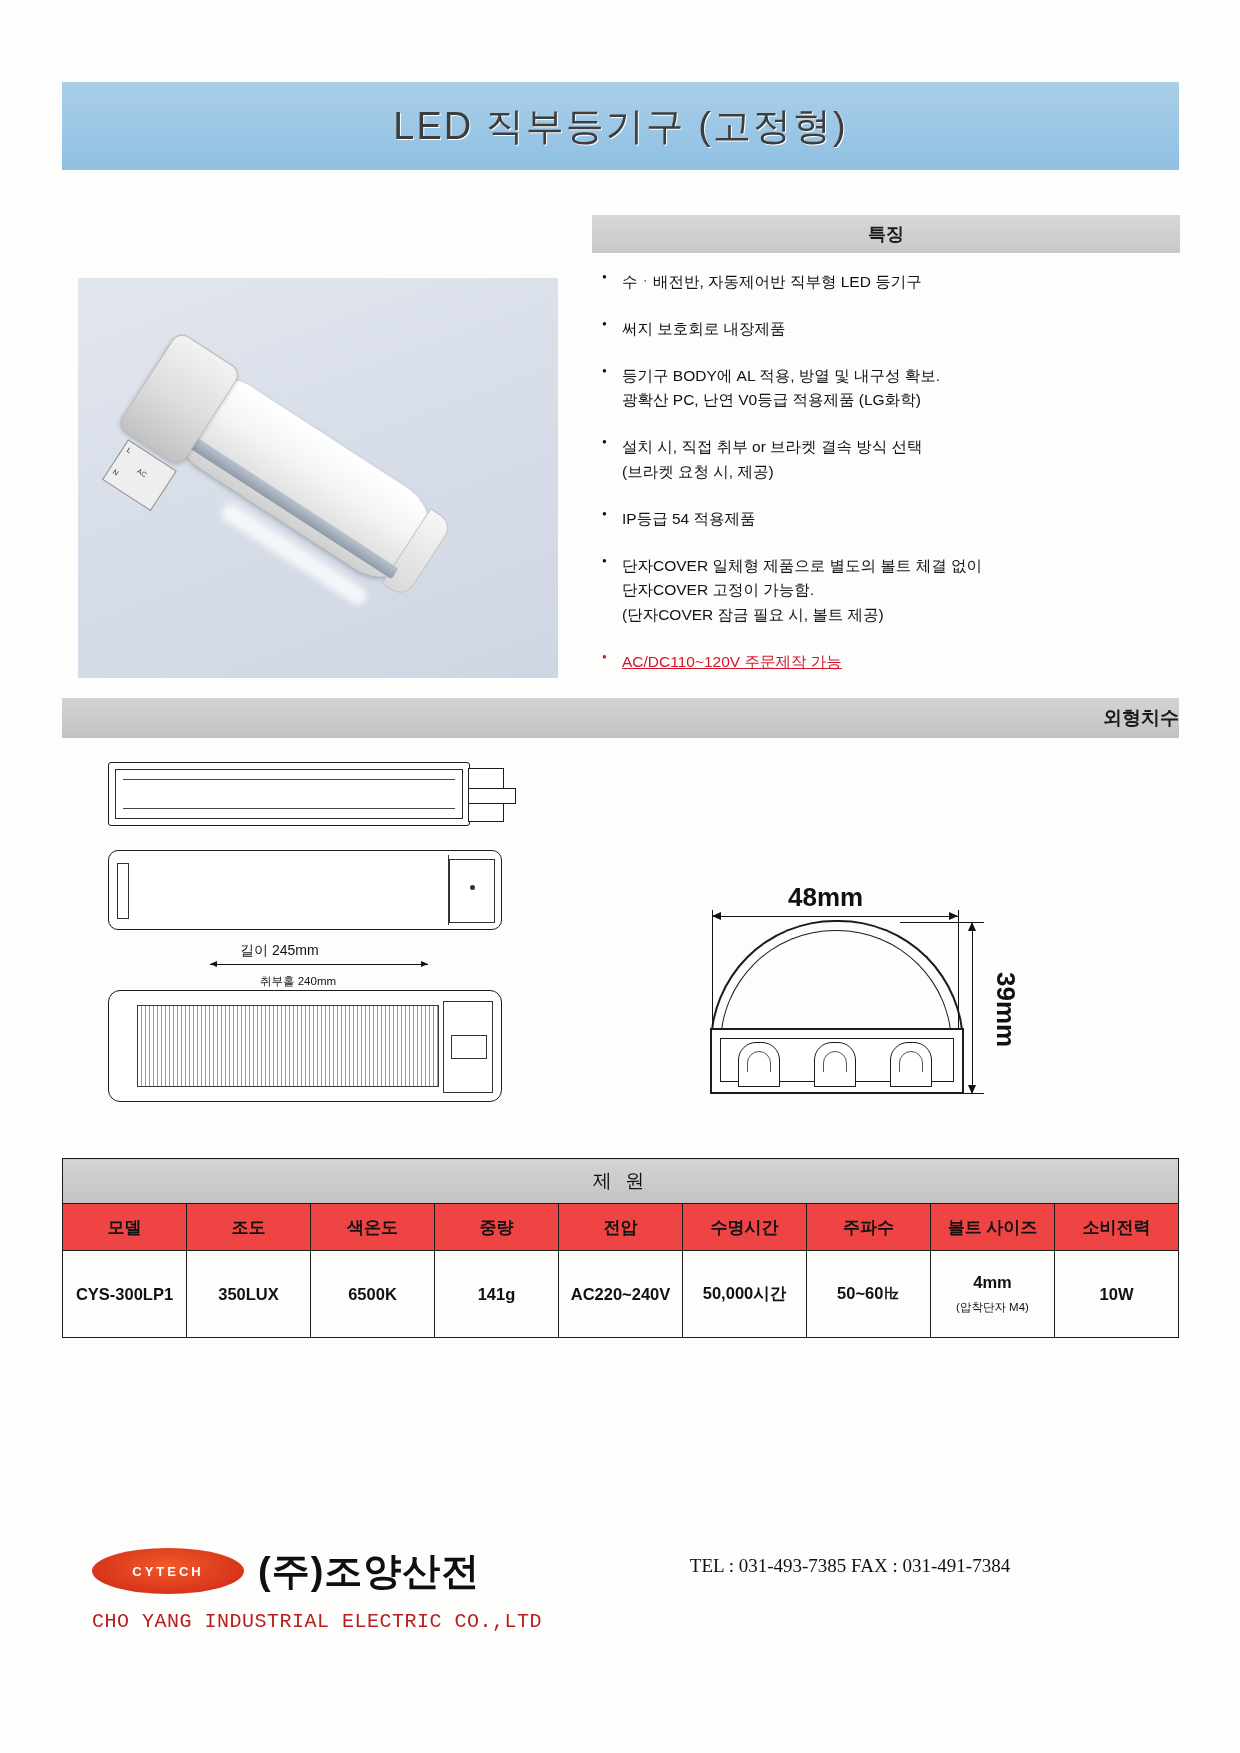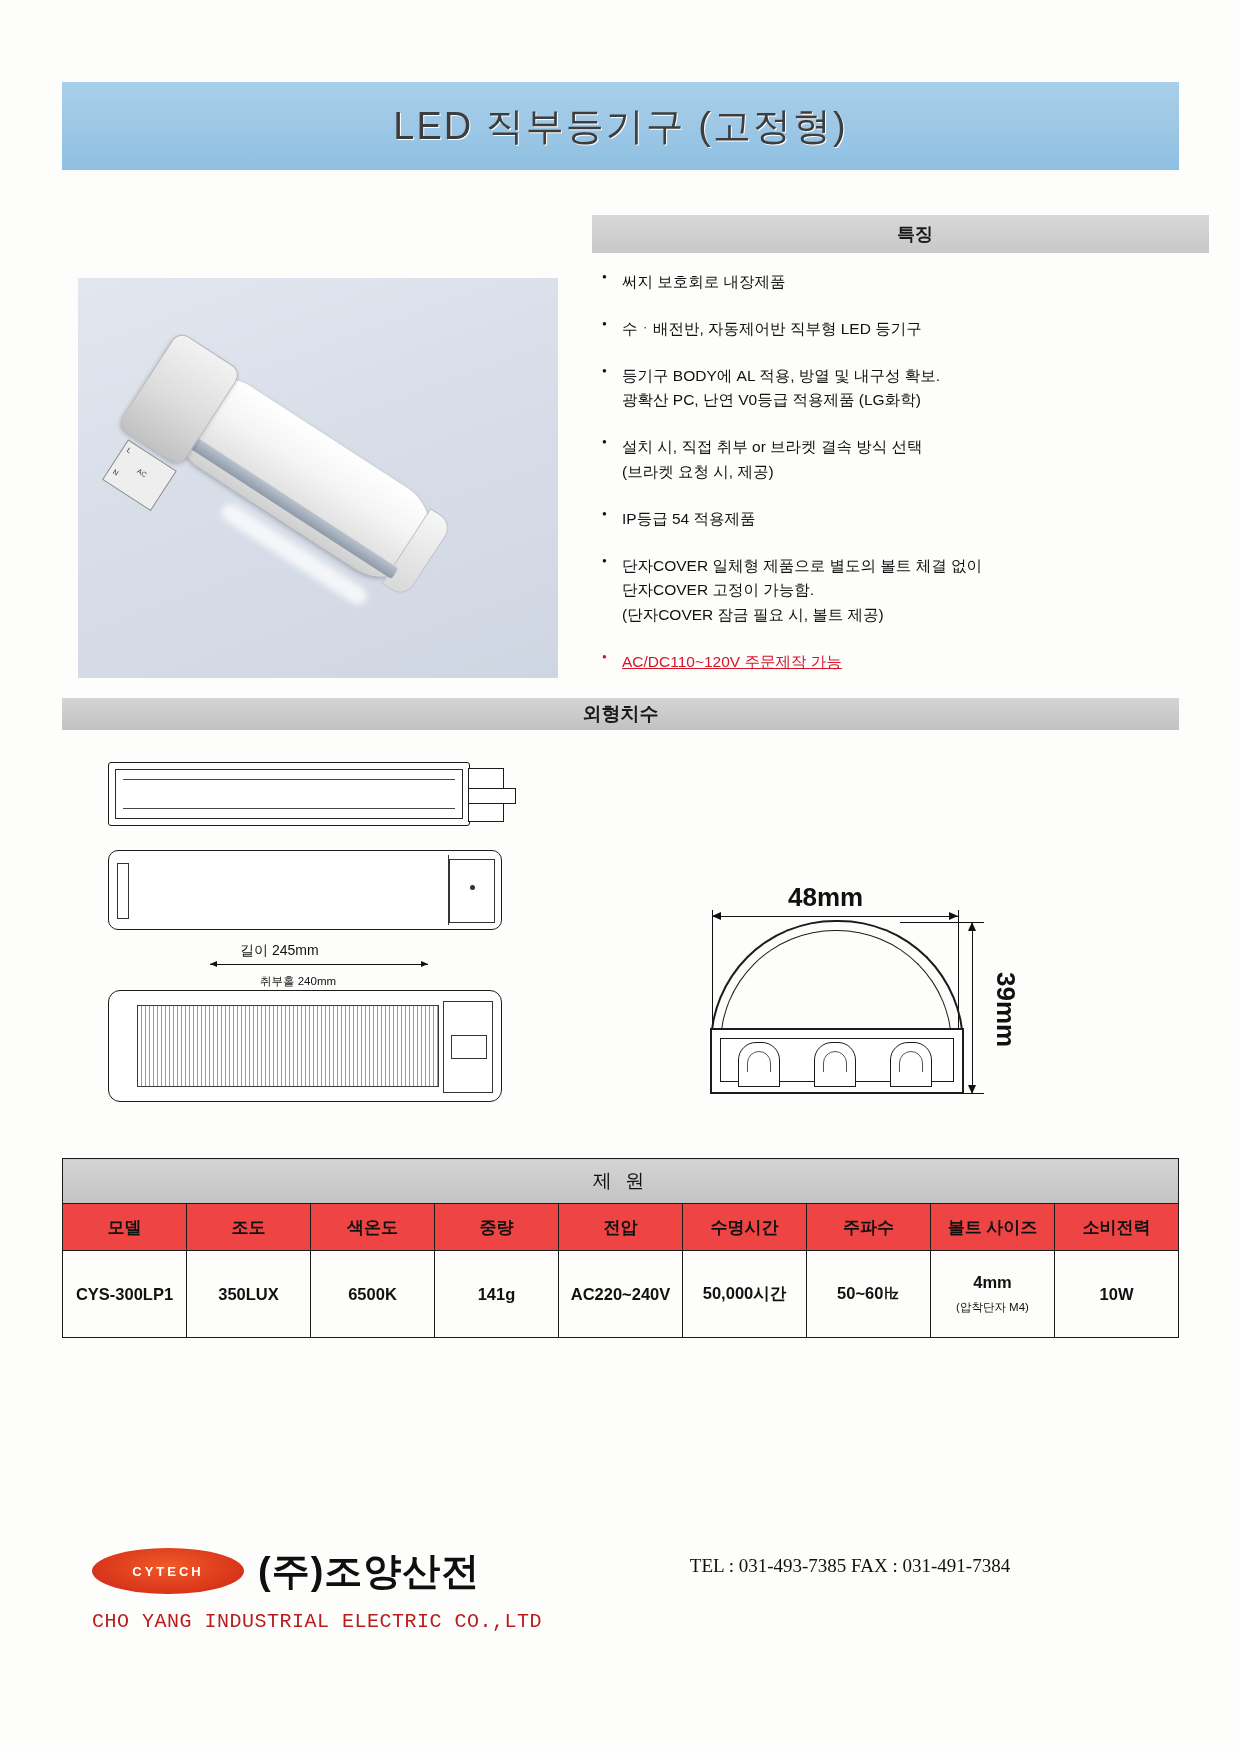--- a/index.html
+++ b/index.html
@@ -132,21 +132,20 @@
   .features-head {
     position: absolute;
     left: 592px;
     top: 215px;
     width: 588px;
     height: 38px;
     background: linear-gradient(180deg,#d8d8d8 0%, #c8c8c8 100%);
     display: flex;
     align-items: center;
     justify-content: center;
-    padding-left: 29px;
   }
   .features-head span {
     font-size: 18px;
     font-weight: bold;
     color: #1a1a1a;
   }
   .features-list {
     position: absolute;
     left: 600px;
     top: 270px;
@@ -174,25 +173,25 @@
     margin-top: 4px;
   }
   .feat.note::before { color: #d4152a; }
 
   
   .dims-head {
     position: absolute;
     left: 62px;
     top: 698px;
     width: 1117px;
-    height: 32px;
+    height: 40px;
     background: linear-gradient(180deg,#d4d4d4 0%, #c2c2c2 100%);
     display: flex;
     align-items: center;
-    justify-content: center;
+    justify-content: flex-end;
   }
   .dims-head span {
     font-size: 19px;
     font-weight: bold;
     color: #1a1a1a;
   }
 
   .drawing-left {
     position: absolute;
     left: 90px;
@@ -508,22 +507,22 @@
           <span style="left:4px; top:30px;">N</span>
         </div>
       </div>
     </div>
   </div>
 
   <div class="features-head">
     <span>특징</span>
   </div>
   <div class="features-list">
+    <div class="feat" style="white-space:pre-line">수ㆍ배전반, 자동제어반 직부형 LED 등기구</div>
     <div class="feat" style="white-space:pre-line">써지 보호회로 내장제품</div>
-    <div class="feat" style="white-space:pre-line">수ㆍ배전반, 자동제어반 직부형 LED 등기구</div>
     <div class="feat" style="white-space:pre-line">등기구 BODY에 AL 적용, 방열 및 내구성 확보.
 광확산 PC, 난연 V0등급 적용제품 (LG화학)</div>
     <div class="feat" style="white-space:pre-line">설치 시, 직접 취부 or 브라켓 결속 방식 선택
 (브라켓 요청 시, 제공)</div>
     <div class="feat" style="white-space:pre-line">IP등급 54 적용제품</div>
     <div class="feat" style="white-space:pre-line">단자COVER 일체형 제품으로 별도의 볼트 체결 없이
 단자COVER 고정이 가능함.
 (단자COVER 잠금 필요 시, 볼트 제공)</div>
     <div class="feat note" style="white-space:pre-line">AC/DC110~120V 주문제작 가능</div>
   </div>

